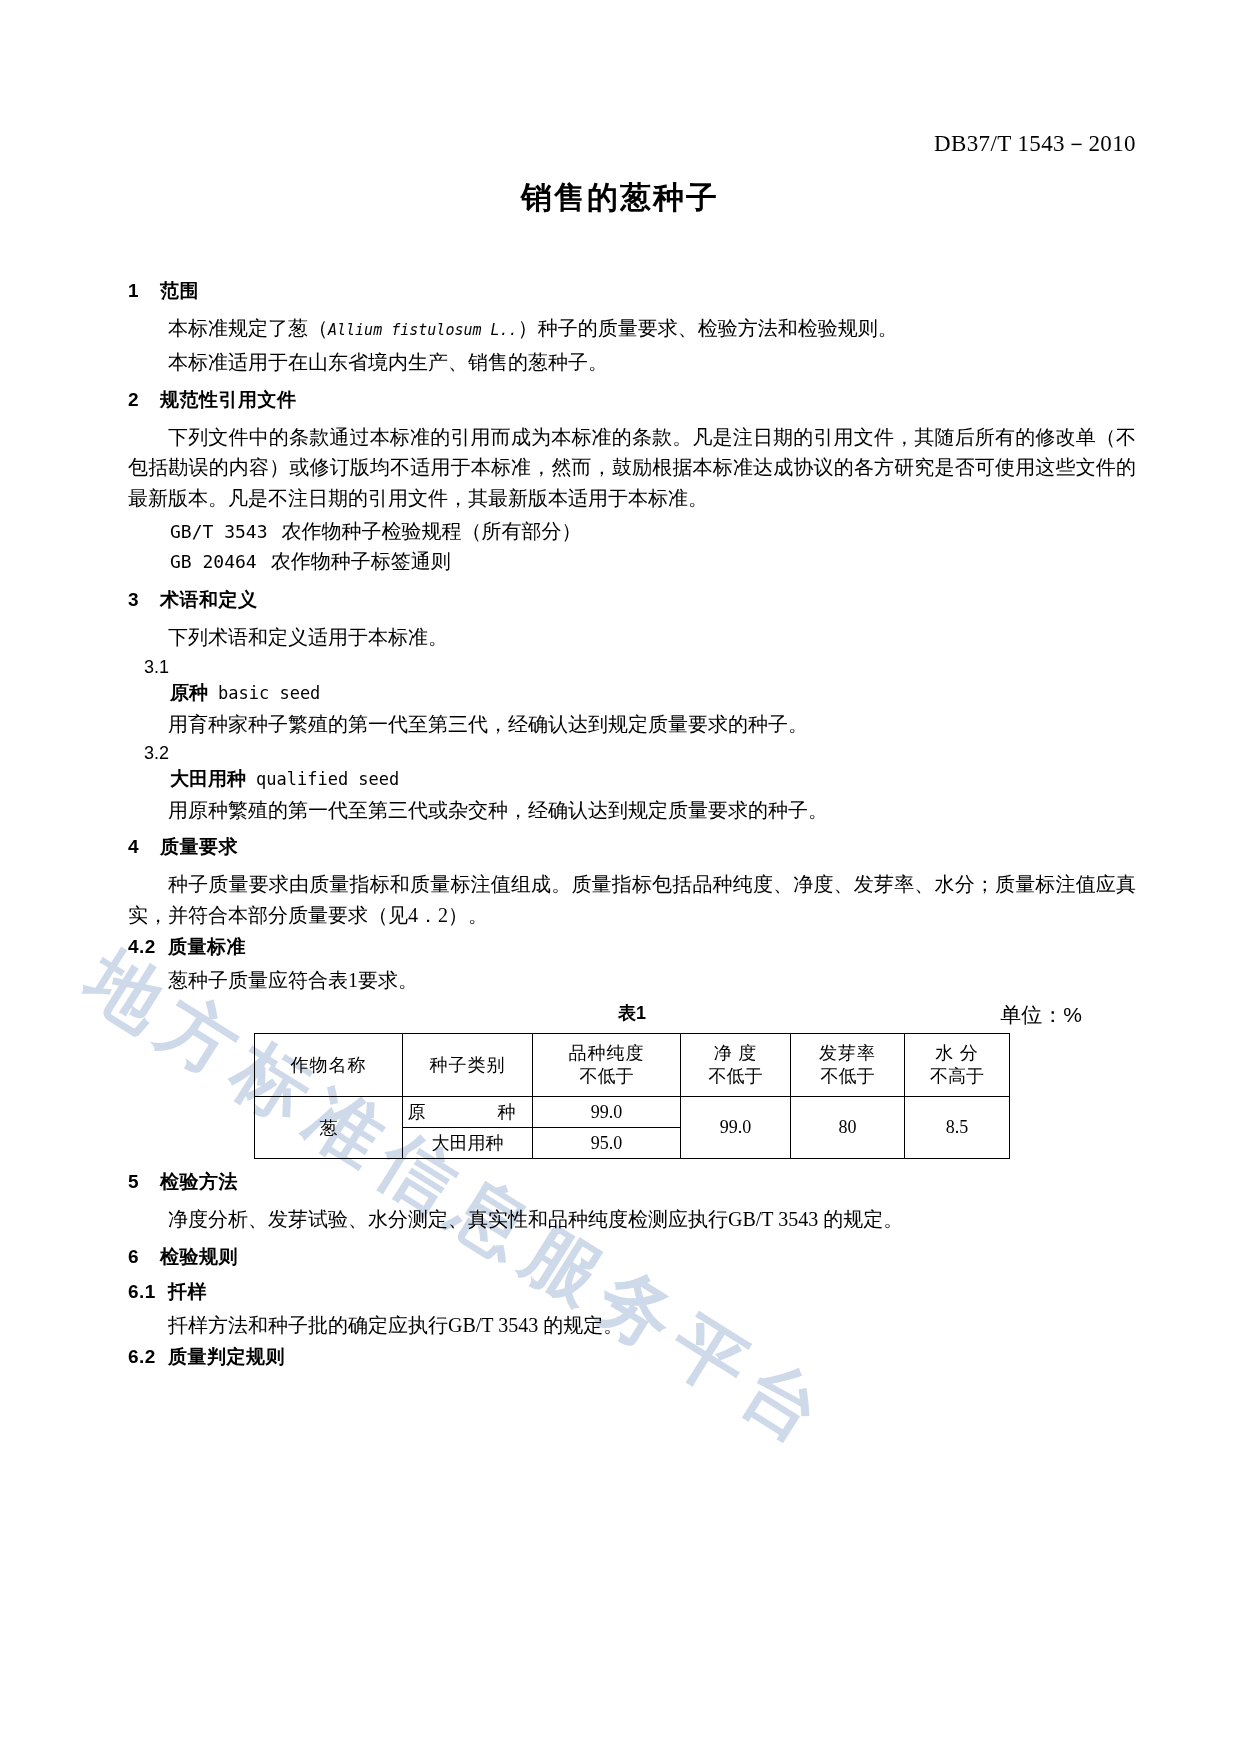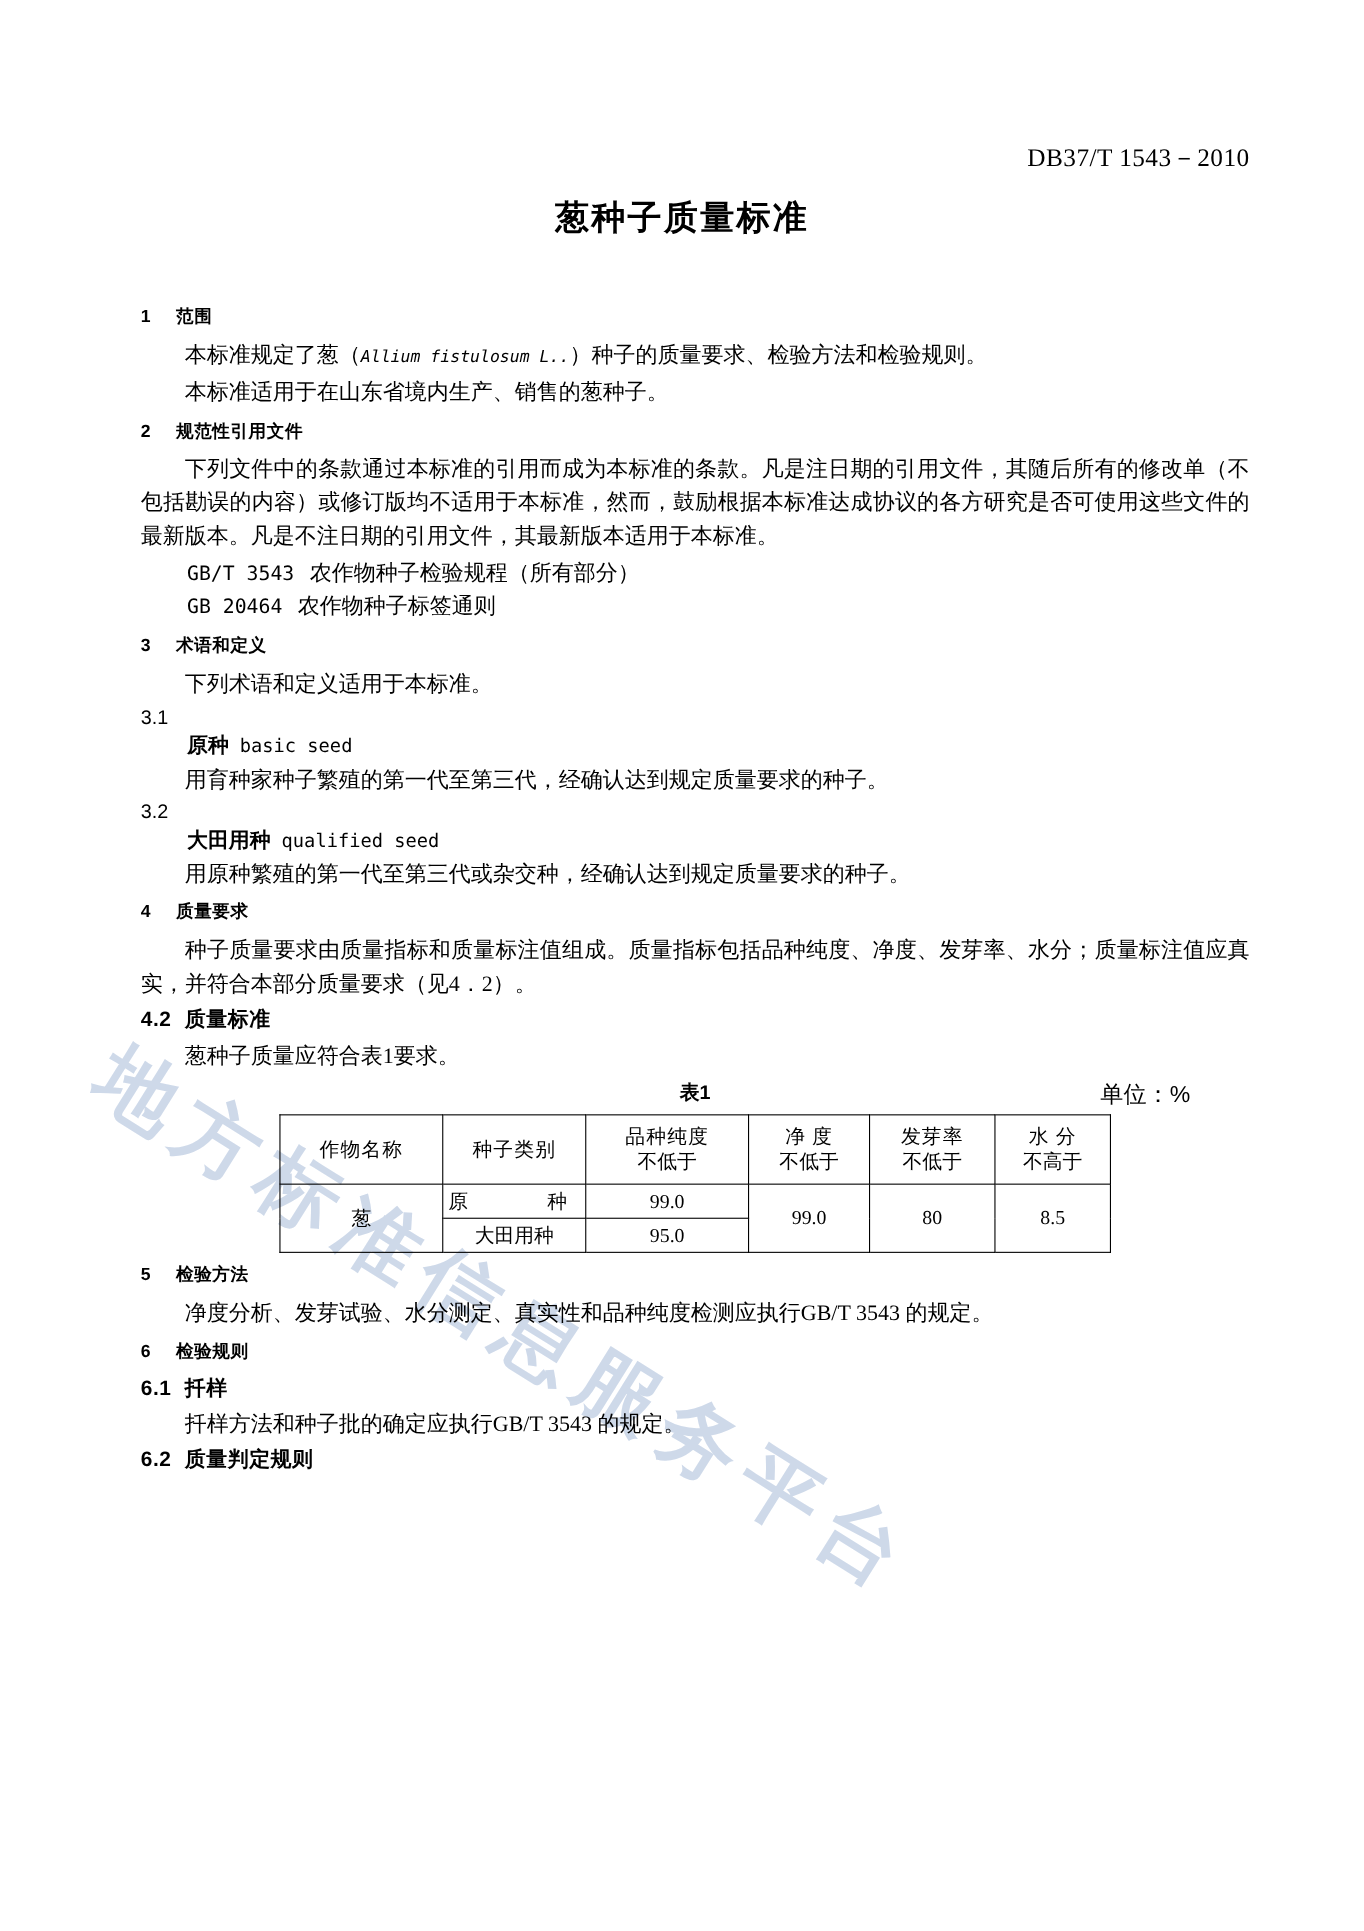--- a/index.html
+++ b/index.html
@@ -49,36 +49,36 @@
     font-size:31px; font-weight:700; letter-spacing:2px;
   }
 
   
   .body-block{
     position:absolute; left:128px; top:278px; width:1008px;
   }
 
   .h1{
     font-family:"Liberation Sans","DejaVu Sans",sans-serif;
-    font-size:16px; font-weight:700;
+    font-size:19px; font-weight:700;
     margin:0 0 9px 0;
     letter-spacing:.5px;
   }
   .h1 .num{display:inline-block;min-width:32px;}
   .h2{
     font-family:"Liberation Sans","DejaVu Sans",sans-serif;
     font-size:19px; font-weight:700;
     margin:0 0 5px 0;
     letter-spacing:.5px;
   }
   .h2 .num{display:inline-block;min-width:40px;}
   .numonly{
     font-family:"Liberation Sans","DejaVu Sans",sans-serif;
     font-size:18px; font-weight:400;
-    margin:0 0 2px 0;
+    margin:0 0 2px 16px;
   }
   .term{
     font-family:"Liberation Sans","DejaVu Sans",sans-serif;
     font-size:19px; font-weight:700;
     margin:0 0 3px 0; padding-left:42px;
   }
   .term .en{
     font-family:"DejaVu Sans Mono","Liberation Mono",monospace;
     font-weight:400; font-size:17px; padding-left:10px;
   }
@@ -151,21 +151,21 @@
 <div class="page">
 
   <div class="watermark">
     <div class="wm-text">地方标准信息服务平台</div>
   </div>
 
   <div class="content">
 
     <div class="doc-header">DB37/T 1543－2010</div>
 
-    <div class="doc-title">葱种子质量标准</div>
+    <div class="doc-title">销售的葱种子</div>
 
     <div class="body-block">
 
       <div class="h1">
         <span class="num">1</span><span>范围</span>
       </div>
       <p class="para"><span>本标准规定了葱（</span><span class="ital">Allium fistulosum L..</span><span>）种子的质量要求、检验方法和检验规则。</span></p>
       <p class="para">本标准适用于在山东省境内生产、销售的葱种子。</p>
 
       <div class="sp-s"></div>

